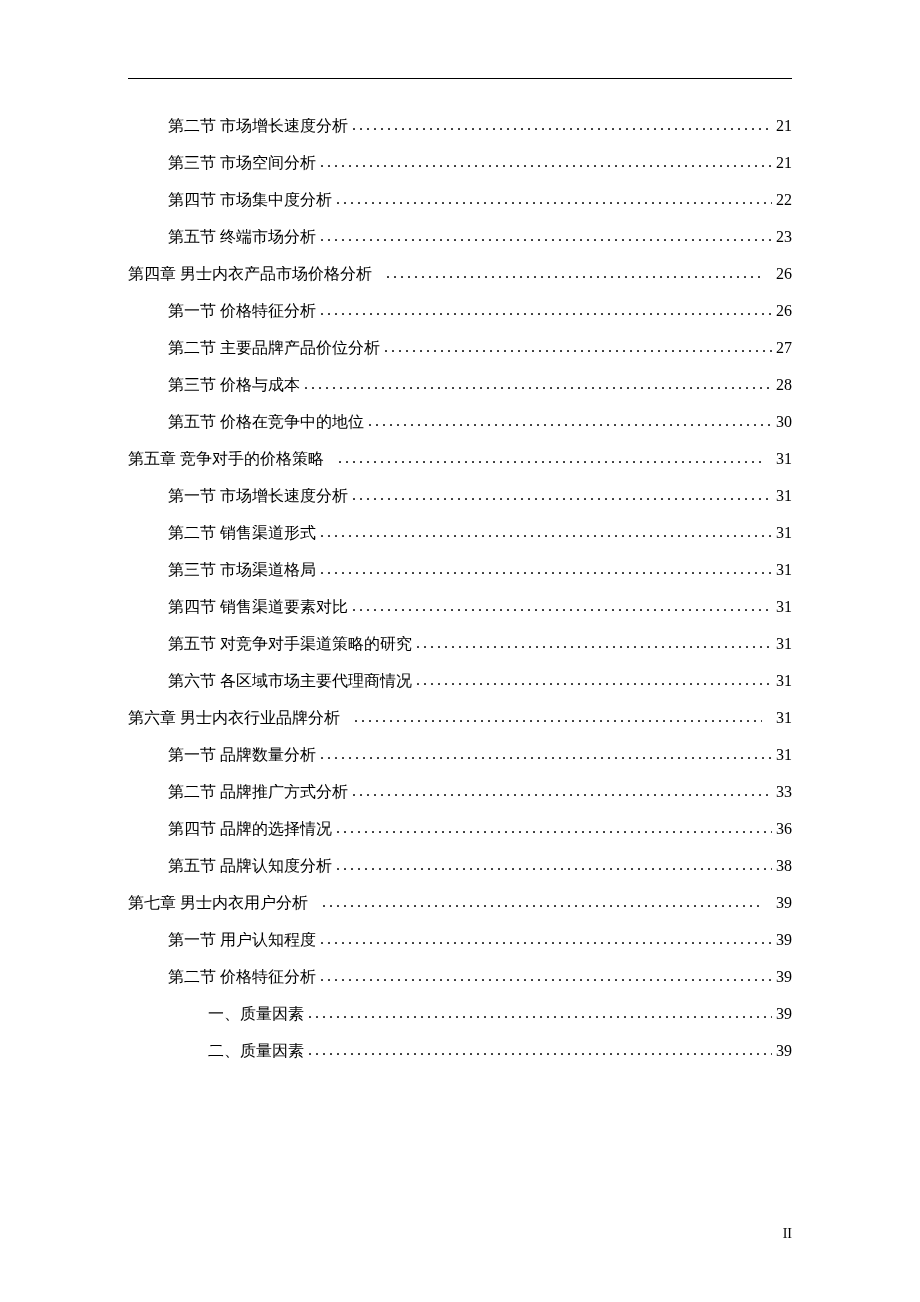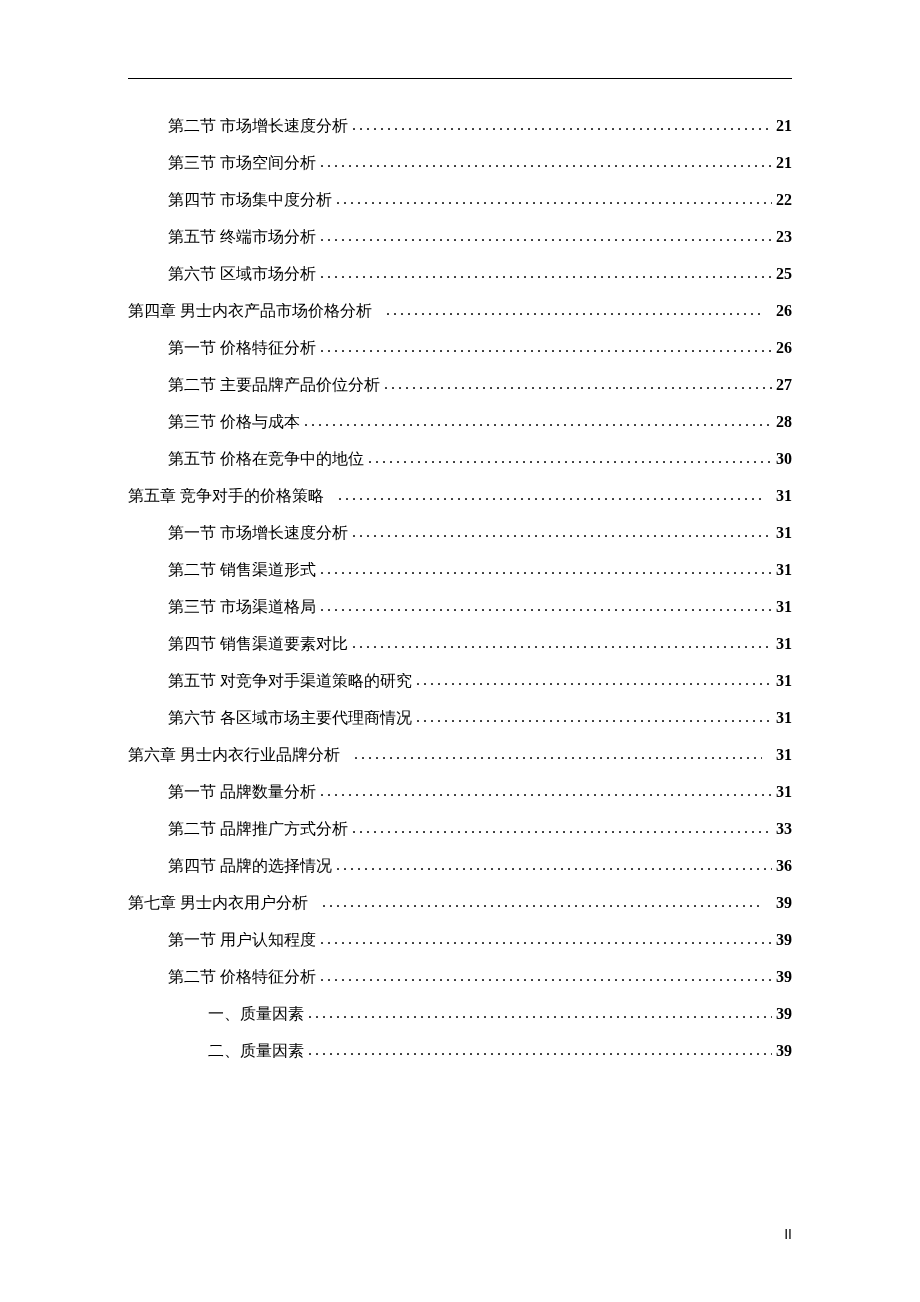--- a/index.html
+++ b/index.html
@@ -47,26 +47,26 @@
     overflow: hidden;
     letter-spacing: 3px;
     margin: 0 4px;
     position: relative;
     top: -1px;
     font-family: serif;
   }
   .toc-leader::before {
     content: "............................................................................................................................................";
   }
-  .toc-page { flex: 0 0 auto; font-weight: bold; }
+  .toc-page { flex: 0 0 auto; }
   .pagenum {
     position: absolute;
     right: 128px;
     bottom: 60px;
-    font-family: Liberation Sans, sans-serif;
+    font-family: Liberation Serif, serif;
     font-size: 14px;
   }
 </style>
 </head>
 <body>
 
 <div class="page">
   <div class="rule"></div>
   <div class="toc" id="toc">
       <div class="toc-row indent-2">
@@ -82,25 +82,20 @@
       <div class="toc-row indent-2">
         <span class="toc-label">第四节 市场集中度分析</span>
         <span class="toc-leader"></span>
         <span class="toc-page">22</span>
       </div>
       <div class="toc-row indent-2">
         <span class="toc-label">第五节 终端市场分析</span>
         <span class="toc-leader"></span>
         <span class="toc-page">23</span>
       </div>
-      <div class="toc-row indent-2">
-        <span class="toc-label">第六节 区域市场分析</span>
-        <span class="toc-leader"></span>
-        <span class="toc-page">25</span>
-      </div>
       <div class="toc-row indent-1">
         <span class="toc-label">第四章 男士内衣产品市场价格分析</span>
         <span class="toc-leader"></span>
         <span class="toc-page">26</span>
       </div>
       <div class="toc-row indent-2">
         <span class="toc-label">第一节 价格特征分析</span>
         <span class="toc-leader"></span>
         <span class="toc-page">26</span>
       </div>
@@ -166,20 +161,25 @@
       </div>
       <div class="toc-row indent-2">
         <span class="toc-label">第二节 品牌推广方式分析</span>
         <span class="toc-leader"></span>
         <span class="toc-page">33</span>
       </div>
       <div class="toc-row indent-2">
         <span class="toc-label">第四节 品牌的选择情况</span>
         <span class="toc-leader"></span>
         <span class="toc-page">36</span>
+      </div>
+      <div class="toc-row indent-2">
+        <span class="toc-label">第五节 品牌认知度分析</span>
+        <span class="toc-leader"></span>
+        <span class="toc-page">38</span>
       </div>
       <div class="toc-row indent-1">
         <span class="toc-label">第七章 男士内衣用户分析</span>
         <span class="toc-leader"></span>
         <span class="toc-page">39</span>
       </div>
       <div class="toc-row indent-2">
         <span class="toc-label">第一节 用户认知程度</span>
         <span class="toc-leader"></span>
         <span class="toc-page">39</span>

